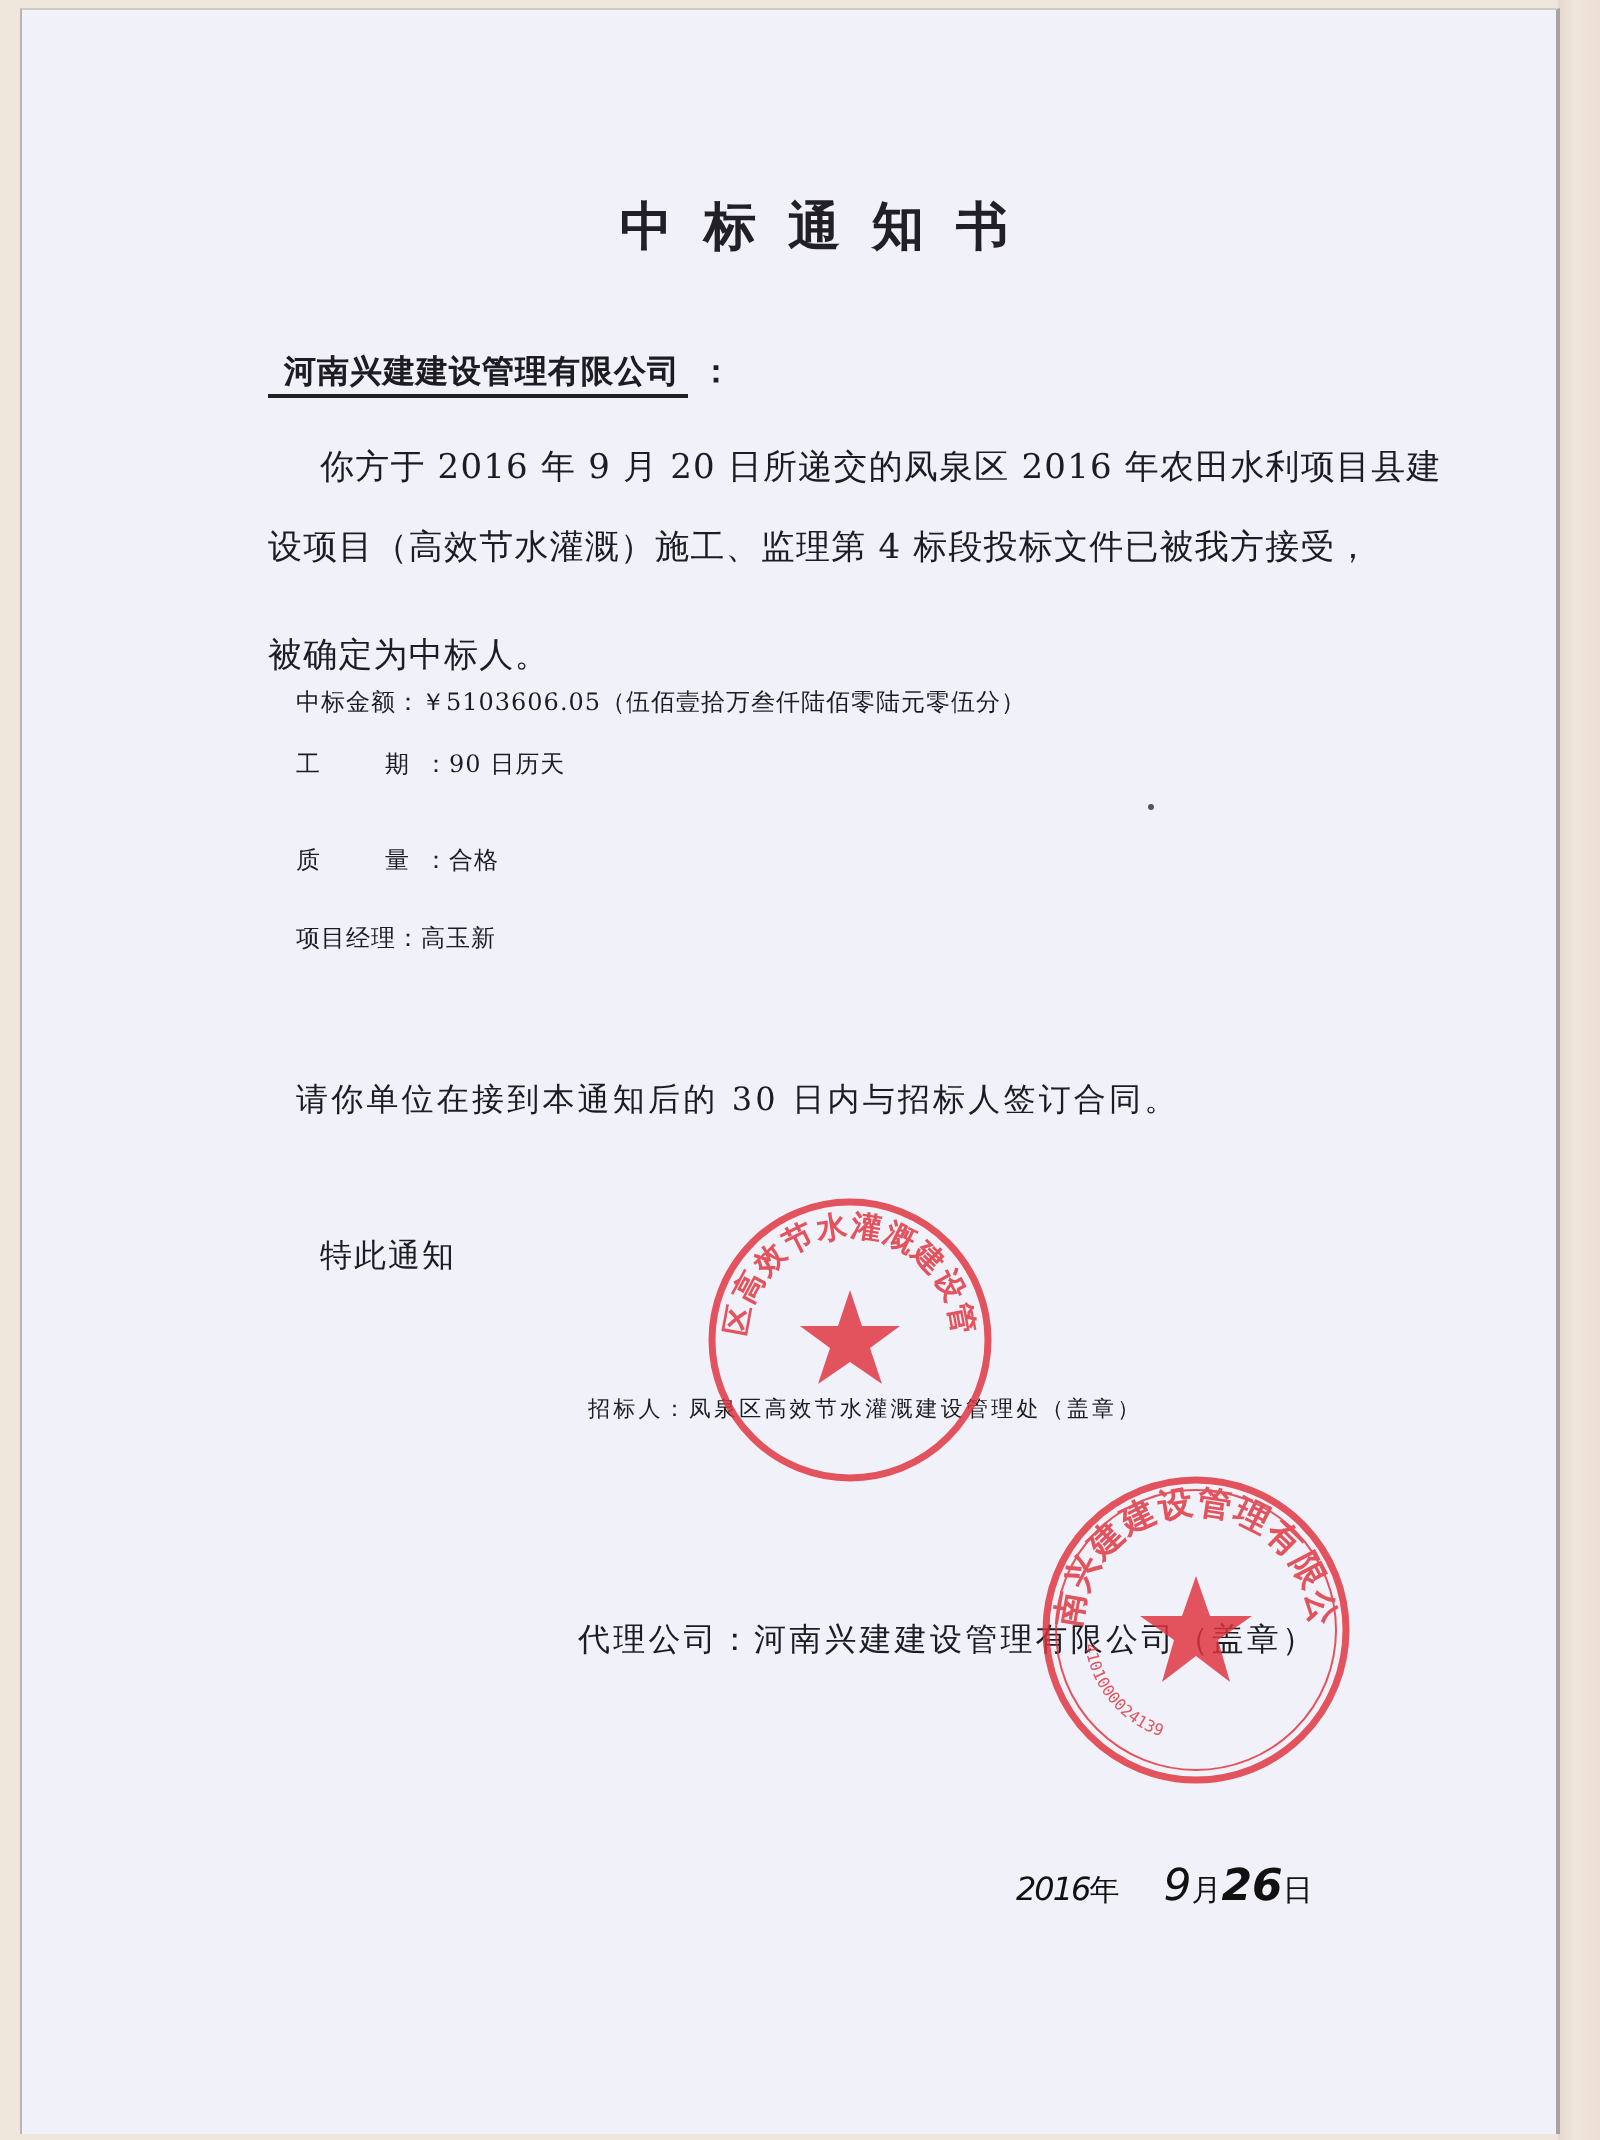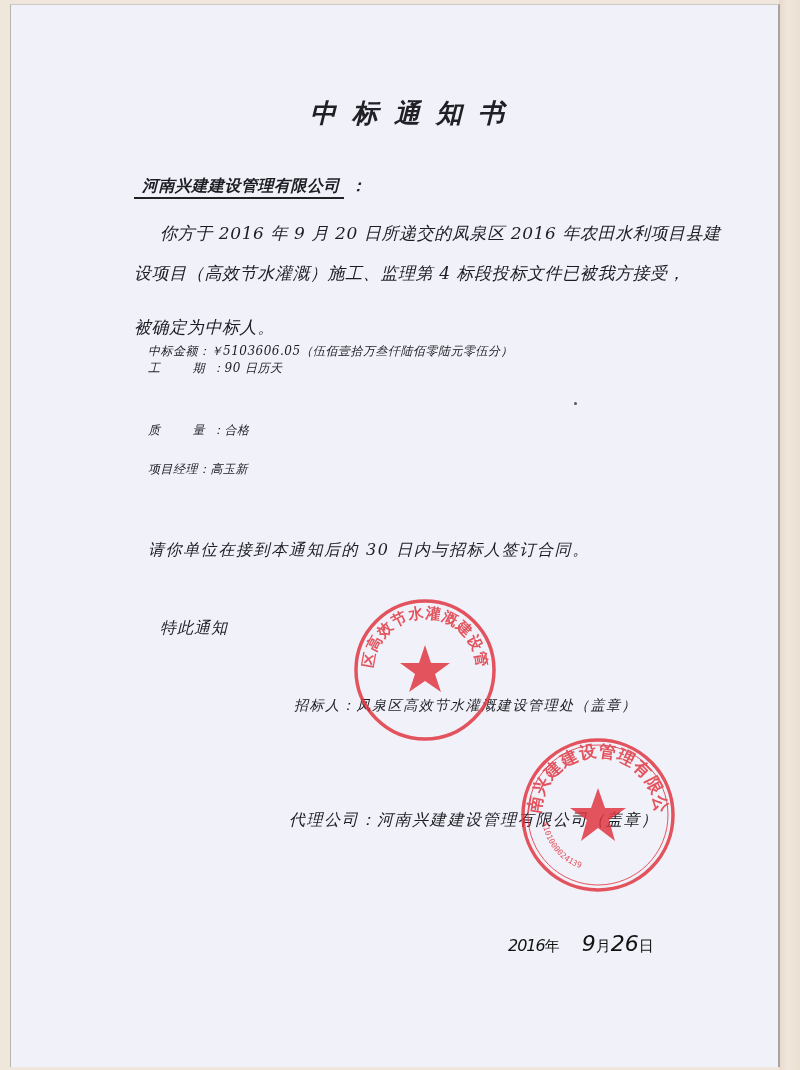--- a/index.html
+++ b/index.html
@@ -13,57 +13,57 @@
     position: absolute; left: 10px; top: 4px; width: 767px; height: 1062px;
     background: #f1f1f9;
     border-left: 1px solid #b9b4b2;
     border-right: 2px solid #a8a3a3;
     border-top: 1px solid #cfcac6;
   }
   .edge-right {
     position: absolute; left: 779px; top: 0; width: 21px; height: 1070px;
     background: linear-gradient(90deg, #e6d8cd, #f1e6dc 40%, #ece0d3);
   }
-  .abs { position: absolute; white-space: nowrap; font-style: italic; }
+  .abs { position: absolute; white-space: nowrap; }
   .title {
     left: 310px; top: 96px; font-size: 26px; font-weight: bold;
     letter-spacing: 16px; font-family: "DejaVu Sans", sans-serif; color: #202026;
   }
   .addressee {
     left: 134px; top: 176px; font-size: 16px; font-weight: bold;
     font-family: "DejaVu Sans", sans-serif;
   }
   .addressee .name {
     display: inline-block; border-bottom: 2px solid #222; padding: 0 4px 0 8px;
     letter-spacing: 0.5px;
   }
   .addressee .colon { margin-left: 6px; }
   .body-line { font-size: 17px; letter-spacing: 0.6px; }
   .l1 { left: 160px; top: 222px; }
   .l2 { left: 134px; top: 262px; }
   .l3 { left: 134px; top: 316px; }
   .field { left: 148px; font-size: 12px; letter-spacing: 0.5px; }
   .field .label { display: inline-block; }
   .f1 { top: 343px; }
-  .f2 { top: 360px; }
+  .f2 { top: 374px; }
   .f3 { top: 422px; }
   .f4 { top: 461px; }
   .sp-label { display: inline-block; width: 64px; }
   .sp-label span { display: inline-block; }
   .contract { left: 148px; top: 540px; font-size: 16px; letter-spacing: 1.6px; }
   .notice { left: 160px; top: 618px; font-size: 16px; letter-spacing: 1px; }
-  .tenderer { left: 294px; top: 697px; font-size: 14px; letter-spacing: 1.6px; }
+  .tenderer { left: 294px; top: 697px; font-size: 11px; letter-spacing: 1.6px; }
   .agent { left: 289px; top: 810px; font-size: 16px; letter-spacing: 1.6px; }
   .date {
     left: 508px; top: 931px; font-size: 19px; color: #111;
     font-family: "DejaVu Sans", sans-serif; font-style: italic;
   }
   .date .y { font-size: 16px; letter-spacing: -1px; }
   .date .m { margin-left: 22px; font-size: 22px; }
-  .date .d { font-size: 22px; }
+  .date .d { font-size: 22px; font-weight: bold; }
   .date .u { font-size: 15px; font-style: normal; }
   .stamp { position: absolute; opacity: 0.82; pointer-events: none; }
   .dot { position: absolute; left: 574px; top: 402px; width: 3px; height: 3px; background: #555; border-radius: 50%; }
 </style>
 </head>
 <body>
 
 <div class="edge-right"></div>
 <div class="page"></div>
 

